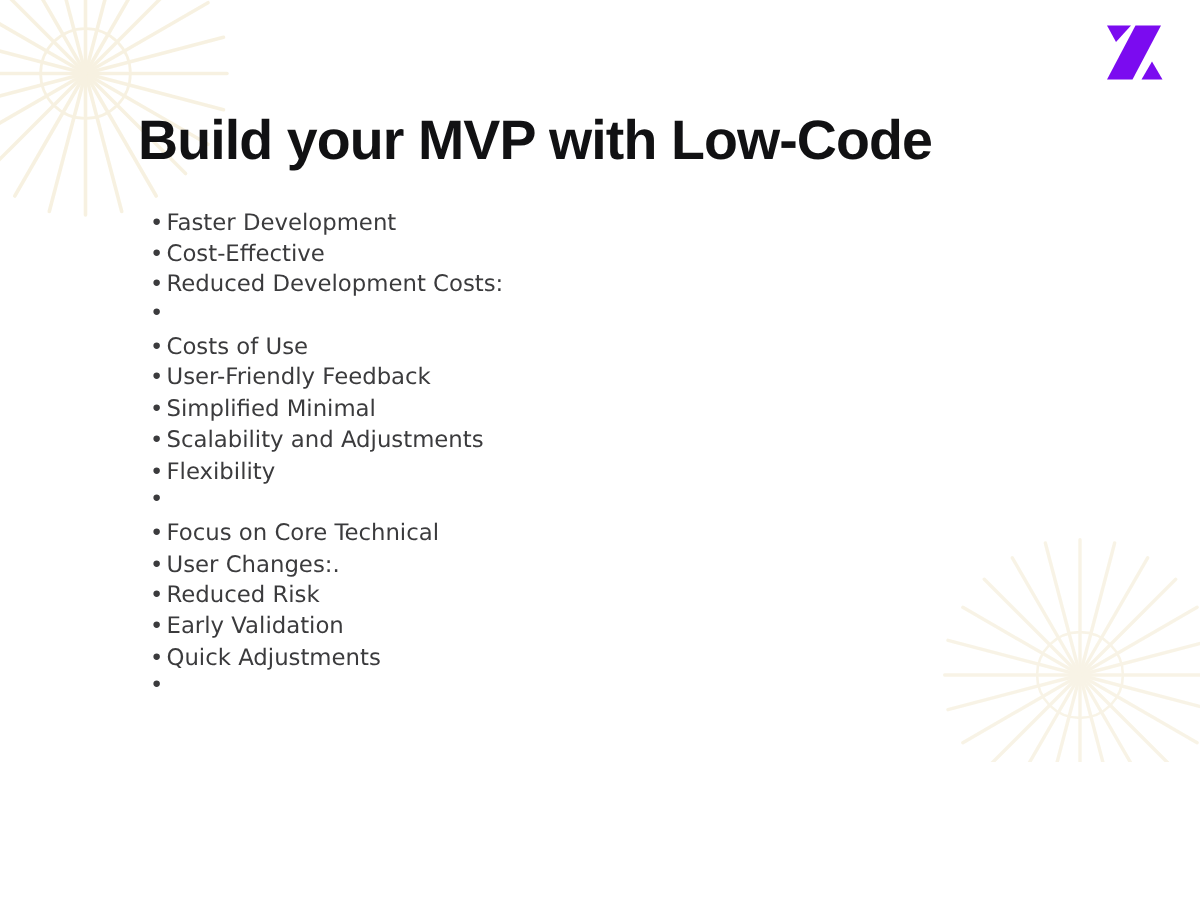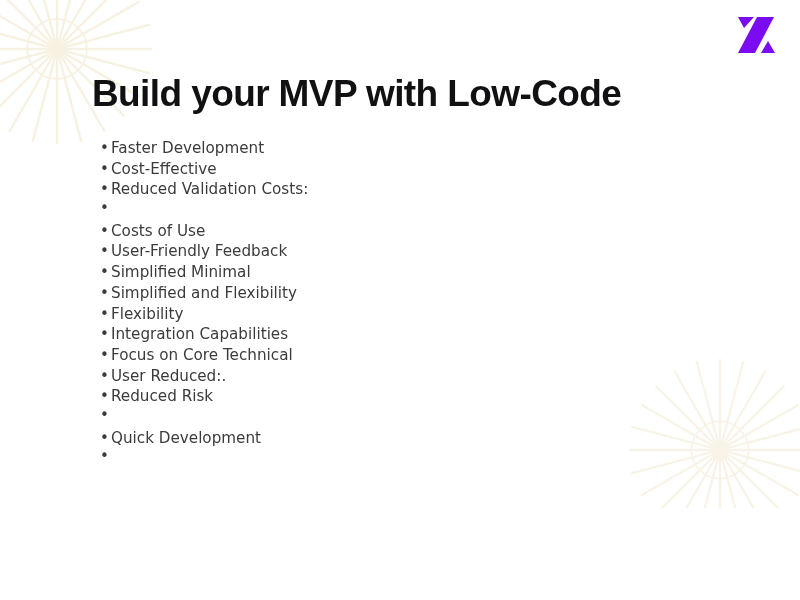--- a/index.html
+++ b/index.html
@@ -174,67 +174,67 @@
     <li>
         <span class="dot">•</span>
         <span>Faster Development</span>
       </li>
     <li>
         <span class="dot">•</span>
         <span>Cost-Effective</span>
       </li>
     <li>
         <span class="dot">•</span>
-        <span>Reduced Validation Costs:</span>
+        <span>Reduced Development Costs:</span>
       </li>
     <li>
         <span class="dot">•</span>
       </li>
     <li>
         <span class="dot">•</span>
         <span>Costs of Use</span>
       </li>
     <li>
         <span class="dot">•</span>
         <span>User-Friendly Feedback</span>
       </li>
     <li>
         <span class="dot">•</span>
         <span>Simplified Minimal</span>
       </li>
     <li>
         <span class="dot">•</span>
-        <span>Simplified and Flexibility</span>
+        <span>Scalability and Adjustments</span>
       </li>
     <li>
         <span class="dot">•</span>
         <span>Flexibility</span>
       </li>
     <li>
         <span class="dot">•</span>
-        <span>Integration Capabilities</span>
       </li>
     <li>
         <span class="dot">•</span>
         <span>Focus on Core Technical</span>
       </li>
     <li>
         <span class="dot">•</span>
-        <span>User Reduced:.</span>
+        <span>User Changes:.</span>
       </li>
     <li>
         <span class="dot">•</span>
         <span>Reduced Risk</span>
       </li>
     <li>
         <span class="dot">•</span>
-      </li>
-    <li>
-        <span class="dot">•</span>
-        <span>Quick Development</span>
+        <span>Early Validation</span>
+      </li>
+    <li>
+        <span class="dot">•</span>
+        <span>Quick Adjustments</span>
       </li>
     <li>
         <span class="dot">•</span>
       </li>
   </ul>
 
   <div id="logo-strip">
 
     <div class="logo-item">
       <svg width="56" height="56" viewBox="0 0 56 56">

